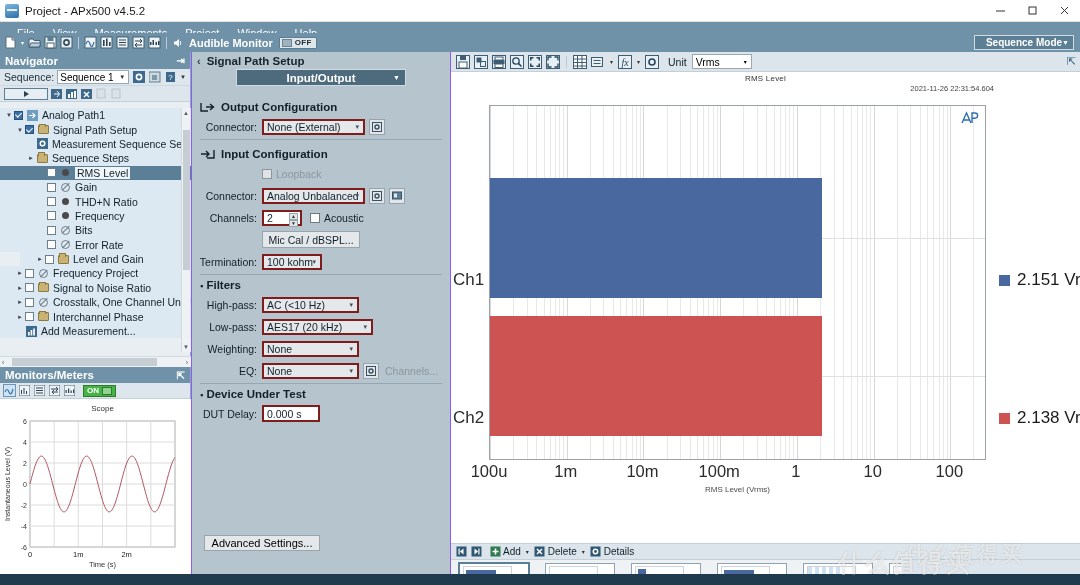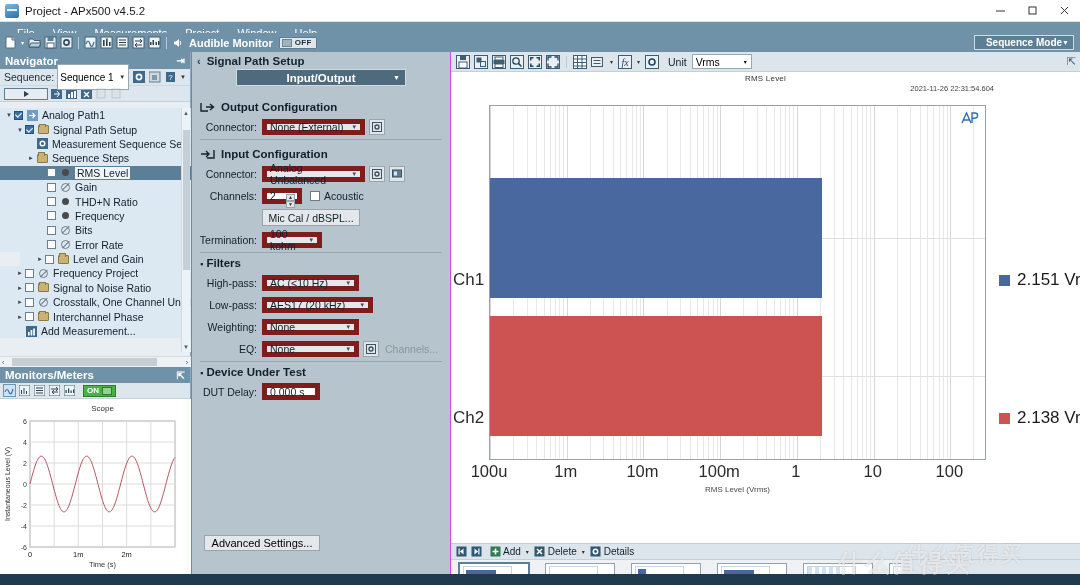--- a/index.html
+++ b/index.html
@@ -4,21 +4,21 @@
 <style>
   * { box-sizing: border-box; }
   html, body {
     margin: 0; padding: 0;
     width: 1080px; height: 585px;
     overflow: hidden;
     font-family: "Liberation Sans", sans-serif;
     font-size: 11px;
     background: #ffffff;
   }
-  #app { position: relative; width: 1080px; height: 585px; background: #d946ef; }
+  #app { position: relative; width: 1080px; height: 585px; background: #8b5cf6; }
 
   
   .titlebar {
     position: absolute; left:0; top:0; width:1080px; height:22px;
     background:#ffffff; display:flex; align-items:center;
     border-bottom:1px solid #e2e2e2;
   }
   .tb-icon {
     width:14px; height:14px; margin-left:5px; margin-right:6px;
     background:linear-gradient(160deg,#7fb8e0,#2f6fa8);
@@ -71,21 +71,21 @@
     display:flex; align-items:center; padding-left:5px;
   }
   .nav-head .pin { margin-left:auto; margin-right:5px; font-size:10px; }
   .nav-seqrow {
     height:17px; display:flex; align-items:center; gap:3px; padding:0 4px;
     background:#dde6ec; border-bottom:1px solid #cdd9e0;
   }
   .nav-seqrow .lbl { font-size:10.5px; color:#21313c; }
   .combo-sm {
     height:14px; background:#fff; border:1px solid #98a8b3; font-size:10px;
-    display:flex; align-items:center; padding:12px 2px; min-width:68px; position:relative;
+    display:flex; align-items:center; padding:0 2px; min-width:68px; position:relative;
   }
   .combo-sm .c-arw { position:absolute; right:3px; font-size:6px; color:#333;}
   .mini-ico { width:13px; height:13px; display:flex; align-items:center; justify-content:center;}
   .nav-btnrow {
     height:16px; display:flex; align-items:center; gap:2px; padding:1px 4px;
     background:#dde6ec; border-bottom:1px solid #c3d1da;
   }
   .playbtn { width:44px; height:12px; background:#e7eef3; border:1px solid #5d7f95; display:flex; align-items:center; justify-content:center;}
   .tree { position:absolute; left:0; top:56px; width:191px; height:244px; background:#e9eef2; overflow:hidden; }
   .tnode { height:14.4px; display:flex; align-items:center; font-size:10.5px; color:#12222c; white-space:nowrap; }
@@ -133,21 +133,21 @@
     display:flex; align-items:center; justify-content:center; position:relative; border:1px solid #cfdbe2;
   }
   .sps-dd .arw{position:absolute; right:5px; font-size:7px;}
   .sps-ext { position:absolute; right:6px; top:76px; font-size:10px; color:#2e4a5c;}
   .sps-body { position:absolute; left:0; top:41px; width:258px; height:482px; background:#b6c4cd; padding:4px 0 0 0;}
   .sect-h { display:flex; align-items:center; gap:6px; font-size:11.5px; font-weight:bold; color:#11202a; padding:4px 0 4px 8px;}
   .sect-rule { height:1px; background:#97a7b1; margin:2px 8px 4px 8px; }
   .frow { display:flex; align-items:center; height:19px; margin-bottom:3px; }
   .frow .flabel { width:70px; text-align:right; padding-right:5px; font-size:10.5px; color:#11202a;}
   .ctl {
-    height:16px; background:#e4e8ea; border:5px solid #7f1d1d; font-size:10.5px; color:#11202a;
+    height:16px; background:#e4e8ea; border:2px solid #7f1d1d; font-size:10.5px; color:#11202a;
     display:flex; align-items:center; padding:0 3px; position:relative;
   }
   .ctl .carw{ position:absolute; right:4px; font-size:7px; color:#41505a;}
   .sq-btn { width:16px; height:16px; background:#dfe5e8; border:1px solid #98a5ad; margin-left:4px; display:flex; align-items:center; justify-content:center;}
   .chk { width:10px; height:10px; border:1px solid #8b979e; background:#dfe3e5; margin-right:4px;}
   .chk.white { background:#fff; border-color:#6d7a82;}
   .btn-wide { height:17px; background:#e4e8ea; border:1px solid #98a5ad; font-size:10.5px; display:flex; align-items:center; justify-content:center; color:#11202a;}
   .spinner { position:absolute; right:2px; top:1px; width:9px; height:13px; display:flex; flex-direction:column;}
   .spinner div{flex:1; background:#dfe5e8; border:1px solid #98a5ad; display:flex; align-items:center; justify-content:center; font-size:5px; color:#333; line-height:1;}
   .subsec { font-size:11.5px; font-weight:bold; color:#11202a; padding-left:8px;}
@@ -659,20 +659,25 @@
         </div>
       </div>
       <div class="sect-rule"></div>
 
       <div class="sect-h">
         <svg width="15" height="12" viewBox="0 0 15 12">
             <path d="M14 2v8H7" stroke="#14222c" fill="none" stroke-width="1.4"></path>
             <path d="M1 6h8M6 3l3 3-3 3" stroke="#14222c" fill="none" stroke-width="1.4"></path>
           </svg>
         <span>Input Configuration</span>
+      </div>
+      <div class="frow">
+        <span class="flabel"></span>
+        <div class="chk"></div>
+        <span style="font-size:10.5px;color:#8d979d">Loopback</span>
       </div>
       <div class="frow">
         <span class="flabel">Connector:</span>
         <div class="ctl" style="width:103px">
           <span>Analog Unbalanced</span>
           <span class="carw">▾</span>
         </div>
         <div class="sq-btn">
           <svg width="10" height="10" viewBox="0 0 10 10">
               <rect x="0.5" y="0.5" width="9" height="9" fill="none" stroke="#3b5160"></rect>

